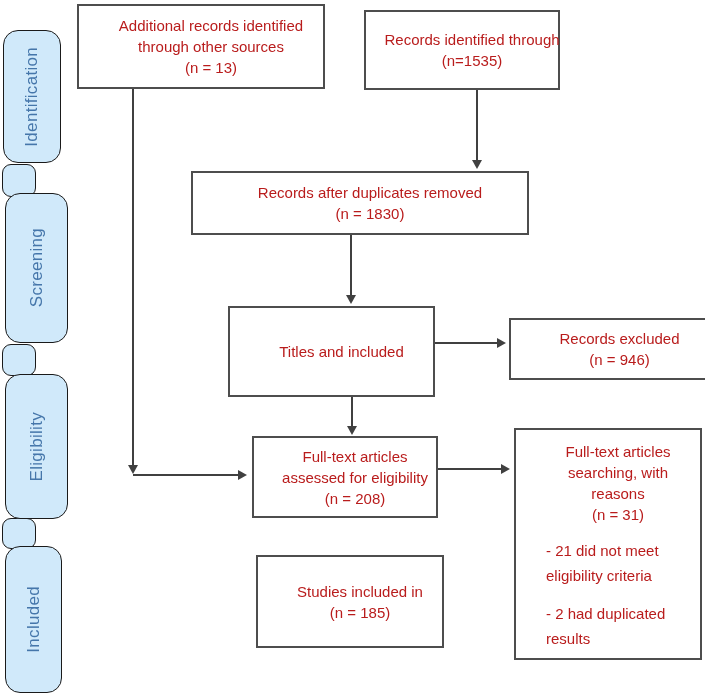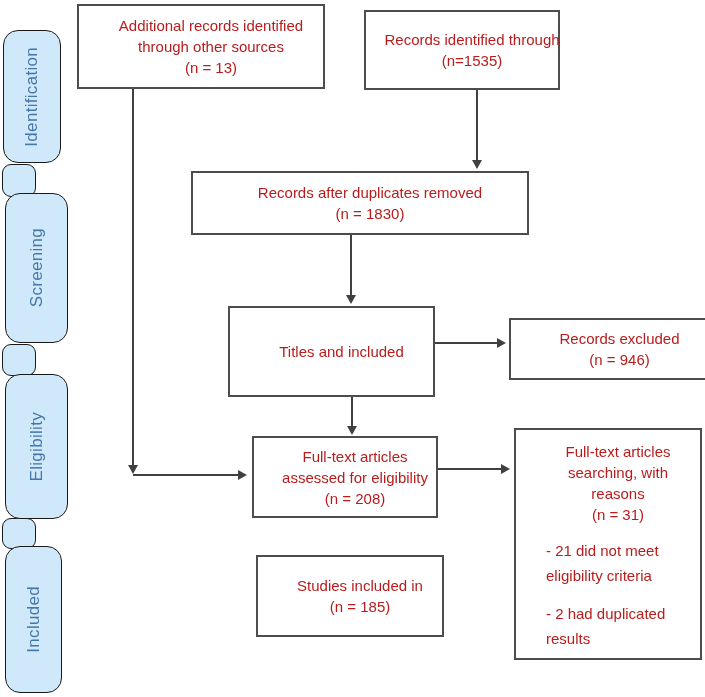--- a/index.html
+++ b/index.html
@@ -138,21 +138,21 @@
     <div class="tline">Full-text articles</div>
     <div class="tline">searching, with</div>
     <div class="tline">reasons</div>
     <div class="tline">(n = 31)</div>
     <div class="reasons">
       <p>- 21 did not meet eligibility criteria</p>
       <p>- 2 had duplicated results</p>
     </div>
   </div>
 
-  <div class="flow-box" style="left:256px; top:555px; width:188px; height:82px;">
+  <div class="flow-box" style="left:256px; top:555px; width:188px; height:93px;">
     <div class="tline">Studies included in</div>
     <div class="tline">(n = 185)</div>
   </div>
 
   <div class="vline" style="left:132px; top:89px; width:2px; height:376px;"></div>
   <div class="arrow-down" style="left:128px; top:465px;"></div>
   <div class="hline" style="left:133px; top:474px; width:106px; height:2px;"></div>
   <div class="arrow-right" style="left:238px; top:470px;"></div>
 
   <div class="vline" style="left:476px; top:90px; width:2px; height:70px;"></div>

